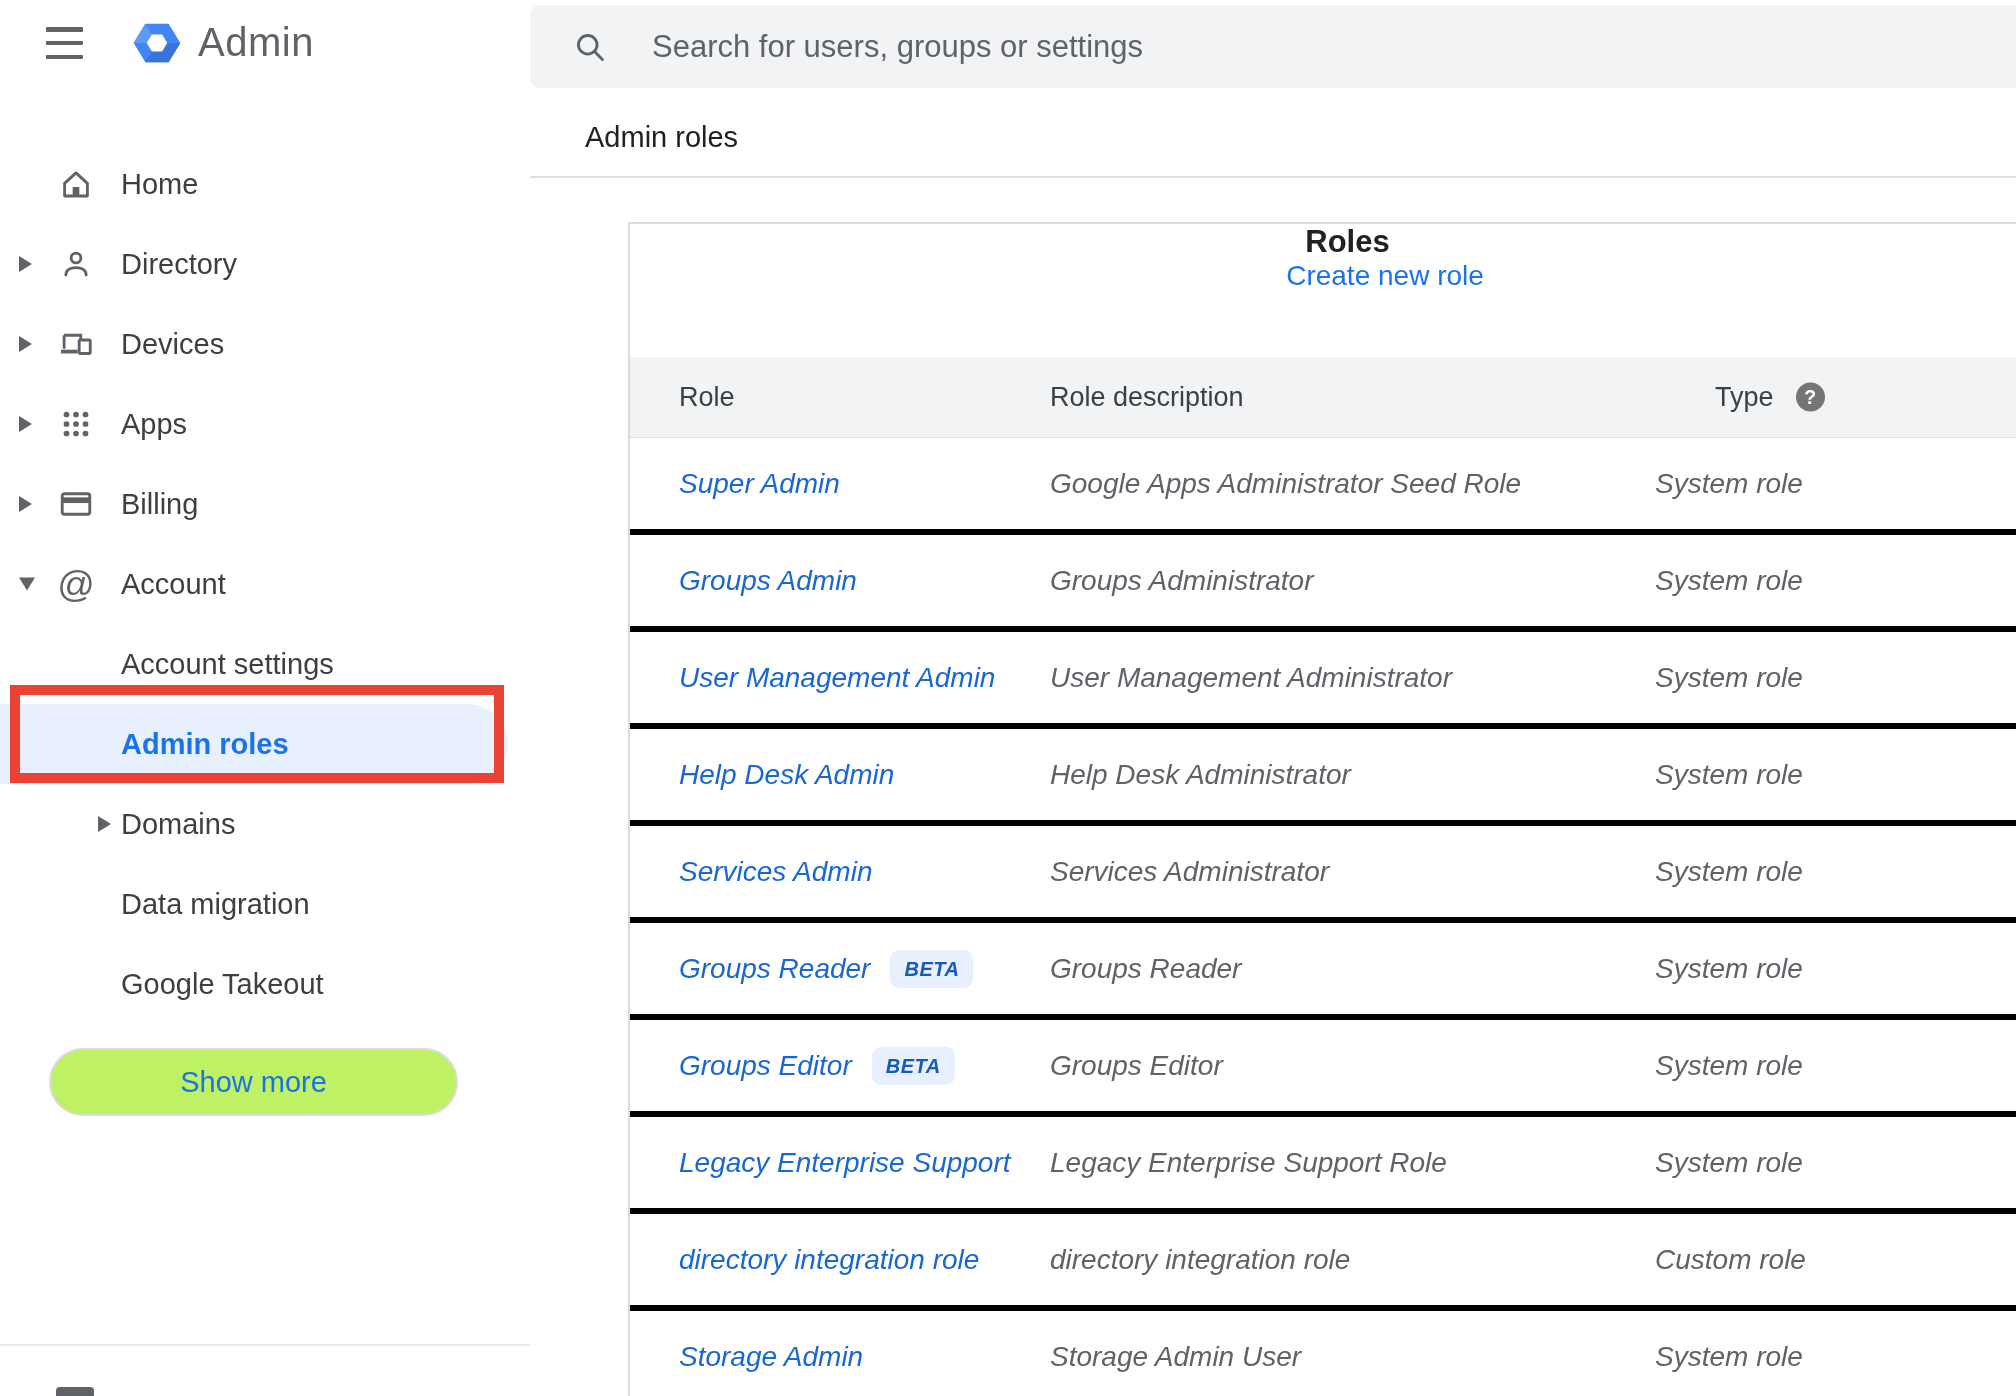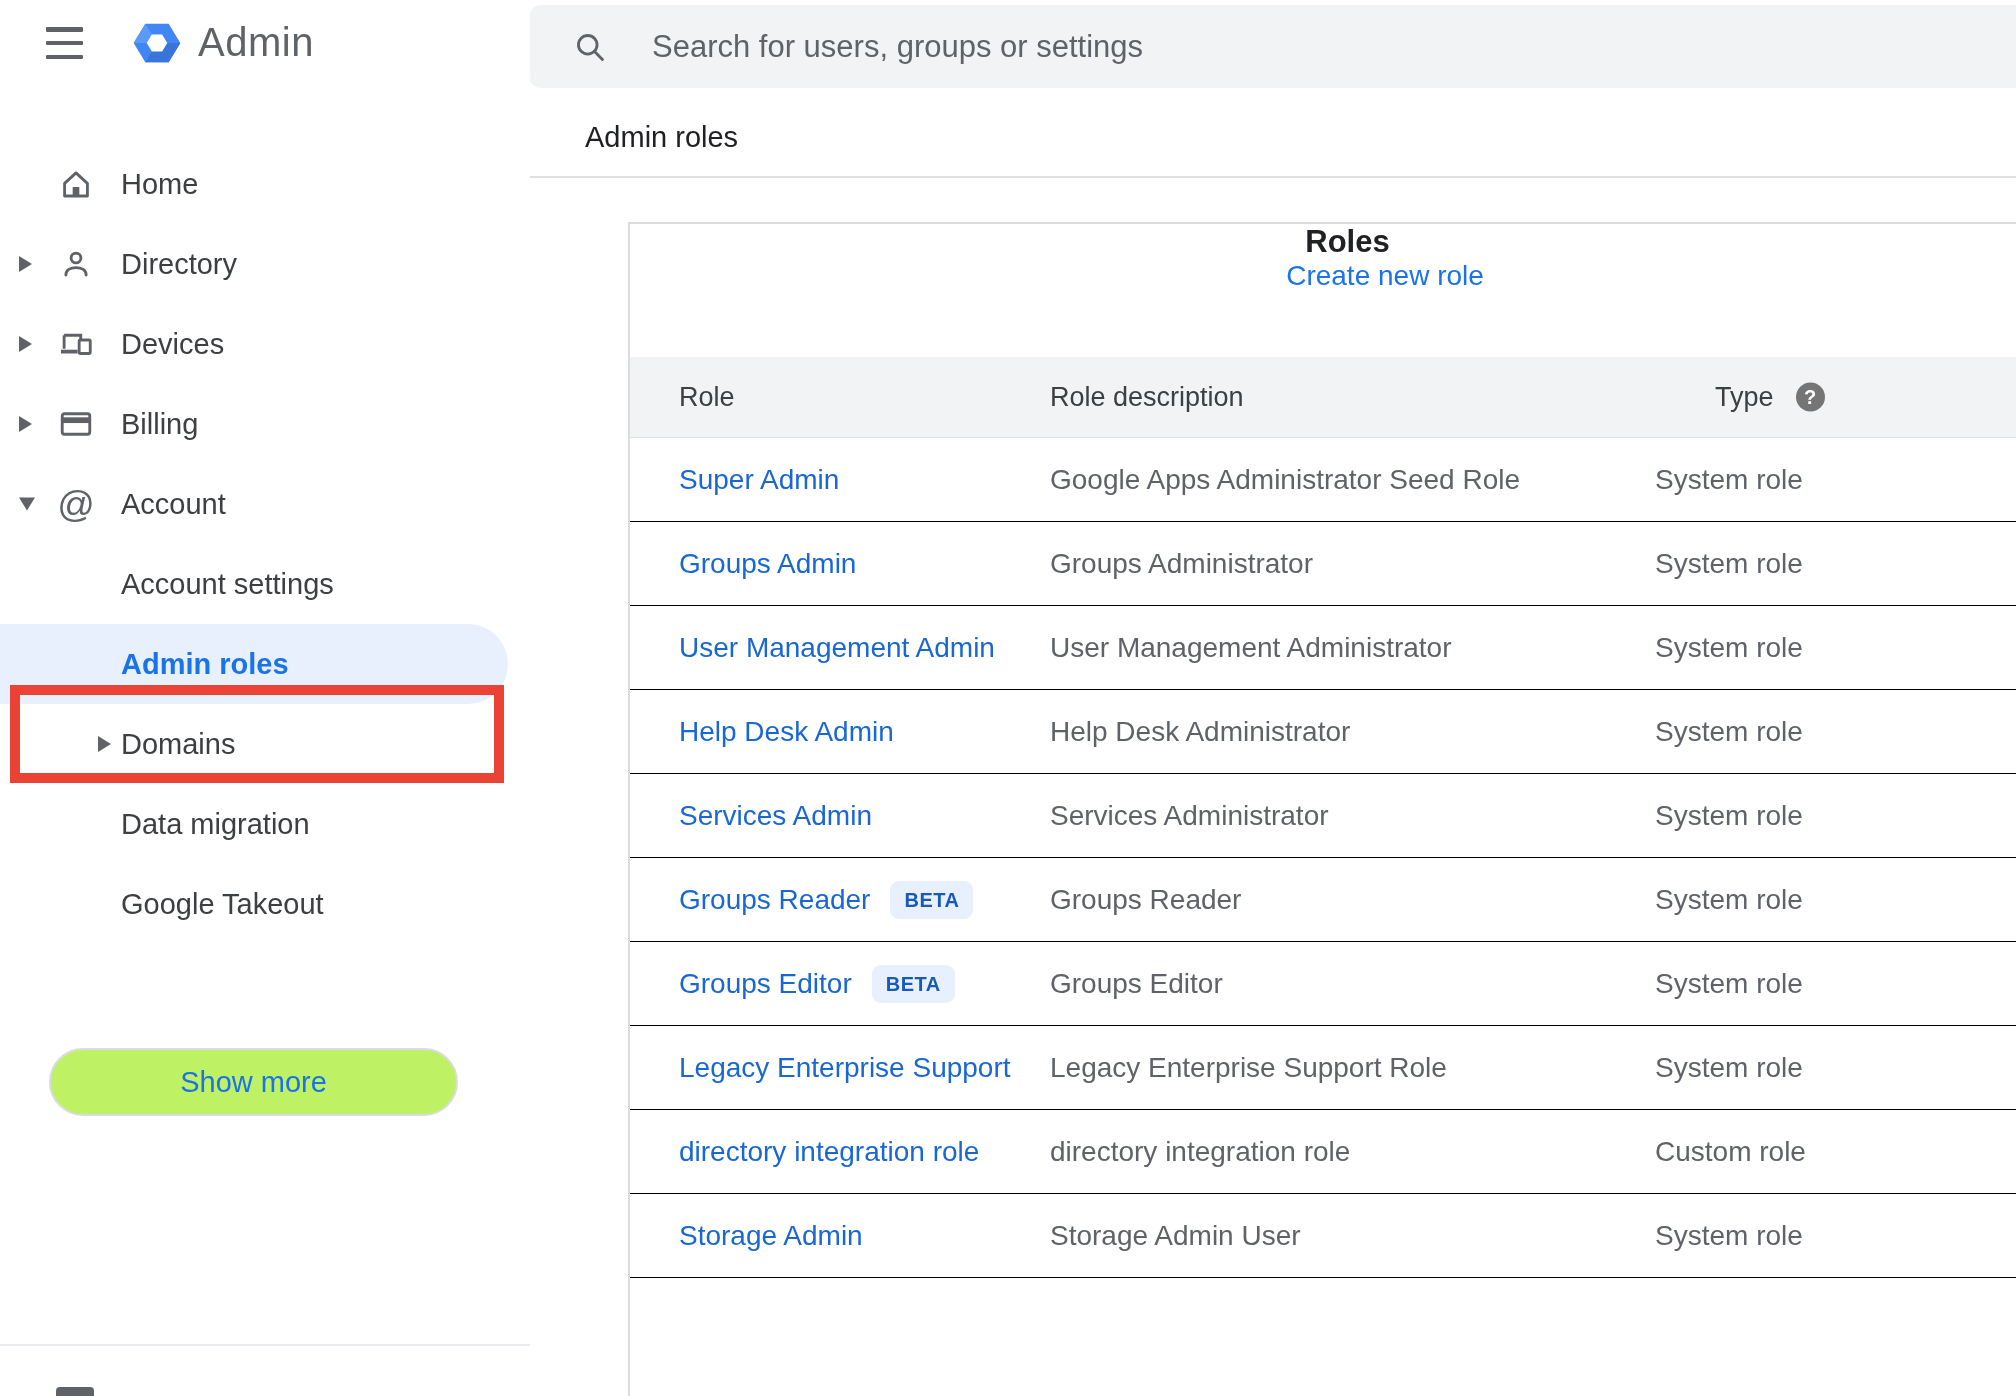--- a/index.html
+++ b/index.html
@@ -58,21 +58,21 @@
   .card-header{height:133px;display:flex;align-items:center;padding-left:49px;flex-direction:column;}
   .card-title{font-size:31px;font-weight:700;color:var(--text_primary);}
   .create-link{margin-left:75px;font-size:28px;color:var(--accent);cursor:pointer;text-decoration:none;}
   .thead{position:relative;height:81px;background:var(--header_bg);border-bottom:1px solid var(--divider);}
   .thead .hcell{position:absolute;top:50%;transform:translateY(-50%);font-size:27px;color:var(--text_dark_gray);}
   .h-role{left:49px;}
   .h-desc{left:420px;}
   .h-type{left:1085px;display:flex;align-items:center;gap:22px;transform:translateY(-50%);}
   .help-icon{width:29px;height:29px;border-radius:50%;background:#757575;color:#fff;font-size:20px;font-weight:700;
     display:flex;align-items:center;justify-content:center;cursor:pointer;}
-  .trow{display:flex;align-items:center;height:84px;border-bottom:1px solid #000000;}
+  .trow{display:flex;align-items:center;height:97px;border-bottom:6px solid #000000;font-style:italic;}
   .c-role{width:420px;padding-left:49px;display:flex;align-items:center;}
   .role-link{font-size:28px;color:var(--link);text-decoration:none;cursor:pointer;white-space:nowrap;}
   .beta-badge{margin-left:20px;background:var(--badge_bg);color:var(--badge_text);font-size:20px;font-weight:700;
     letter-spacing:0.5px;padding:9px 14px;border-radius:9px;line-height:1;}
   .c-desc{width:605px;font-size:28px;color:var(--text_secondary);}
   .c-type{flex:1;font-size:28px;color:var(--text_secondary);}
 </style>
 </head>
 <body>
 
@@ -121,20 +121,37 @@
             <path d="M2.5 16.8 H13" stroke="#5f6368" stroke-width="2.4"></path>
             <rect x="14" y="9.5" width="7" height="8.5" rx="0.8" fill="#fff" stroke="#5f6368" stroke-width="1.8"></rect>
           </svg>
         </span>
         <span class="nav-label">Devices</span>
       </div>
       <div class="nav-item">
         <span class="expander tri-right"></span>
         <span class="nav-icon">
           <svg width="38" height="38" viewBox="0 0 24 24">
+            <circle cx="6" cy="6" r="1.8" fill="#5f6368"></circle>
+            <circle cx="12" cy="6" r="1.8" fill="#5f6368"></circle>
+            <circle cx="18" cy="6" r="1.8" fill="#5f6368"></circle>
+            <circle cx="6" cy="12" r="1.8" fill="#5f6368"></circle>
+            <circle cx="12" cy="12" r="1.8" fill="#5f6368"></circle>
+            <circle cx="18" cy="12" r="1.8" fill="#5f6368"></circle>
+            <circle cx="6" cy="18" r="1.8" fill="#5f6368"></circle>
+            <circle cx="12" cy="18" r="1.8" fill="#5f6368"></circle>
+            <circle cx="18" cy="18" r="1.8" fill="#5f6368"></circle>
+          </svg>
+        </span>
+        <span class="nav-label">Apps</span>
+      </div>
+      <div class="nav-item">
+        <span class="expander tri-right"></span>
+        <span class="nav-icon">
+          <svg width="38" height="38" viewBox="0 0 24 24">
             <rect x="3.3" y="5.5" width="17.4" height="13" rx="1.4" fill="none" stroke="#5f6368" stroke-width="1.8"></rect>
             <rect x="3.3" y="7.8" width="17.4" height="3.6" fill="#5f6368"></rect>
           </svg>
         </span>
         <span class="nav-label">Billing</span>
       </div>
       <div class="nav-item">
         <span class="expander tri-down"></span>
         <span class="nav-icon">
           <span class="at-glyph">@</span>

